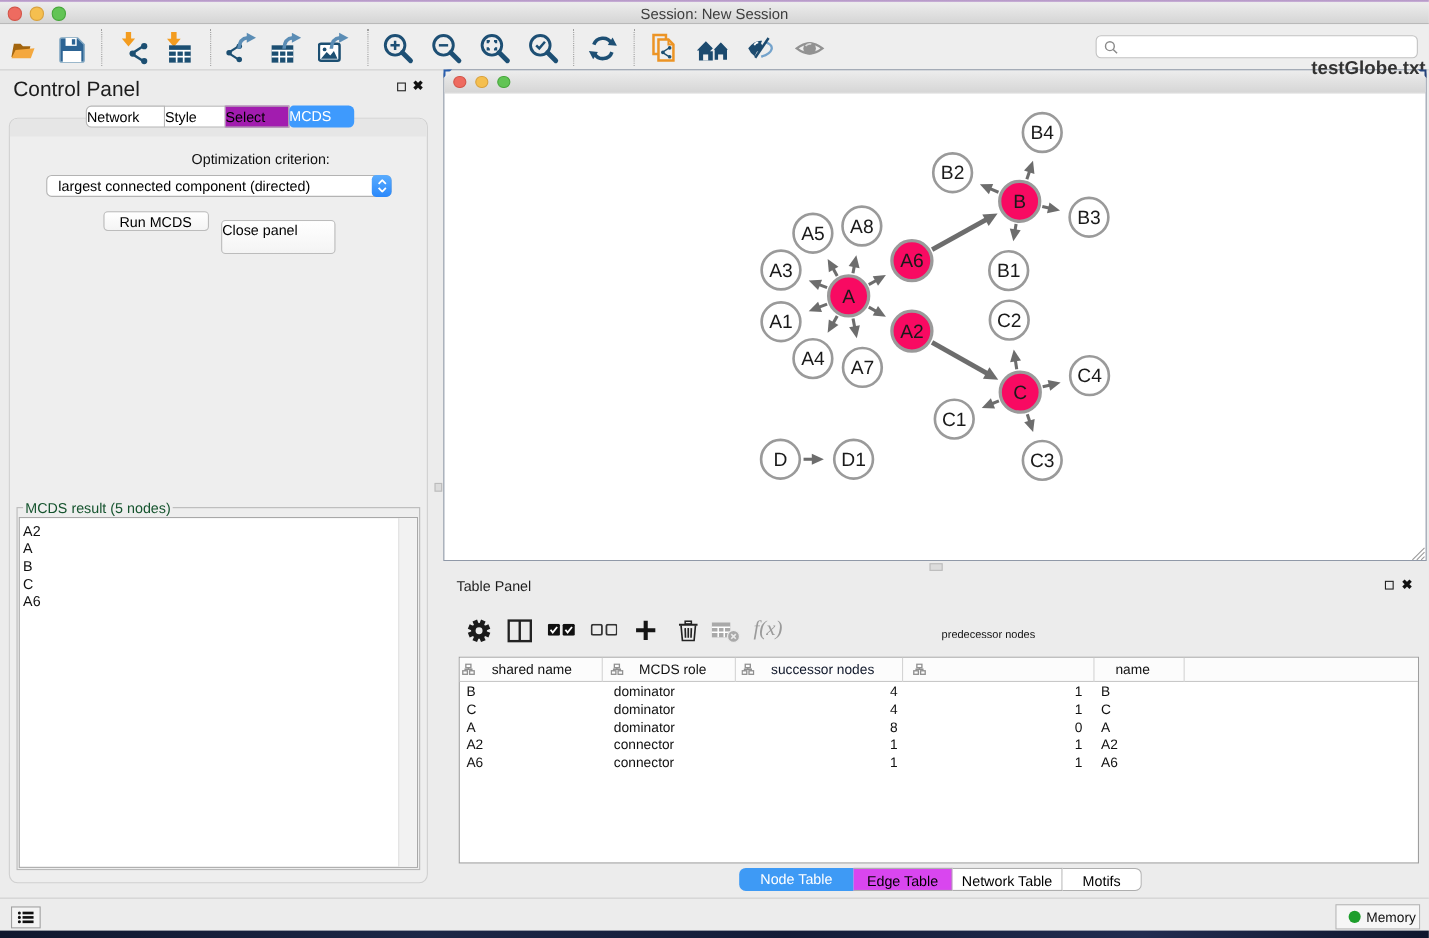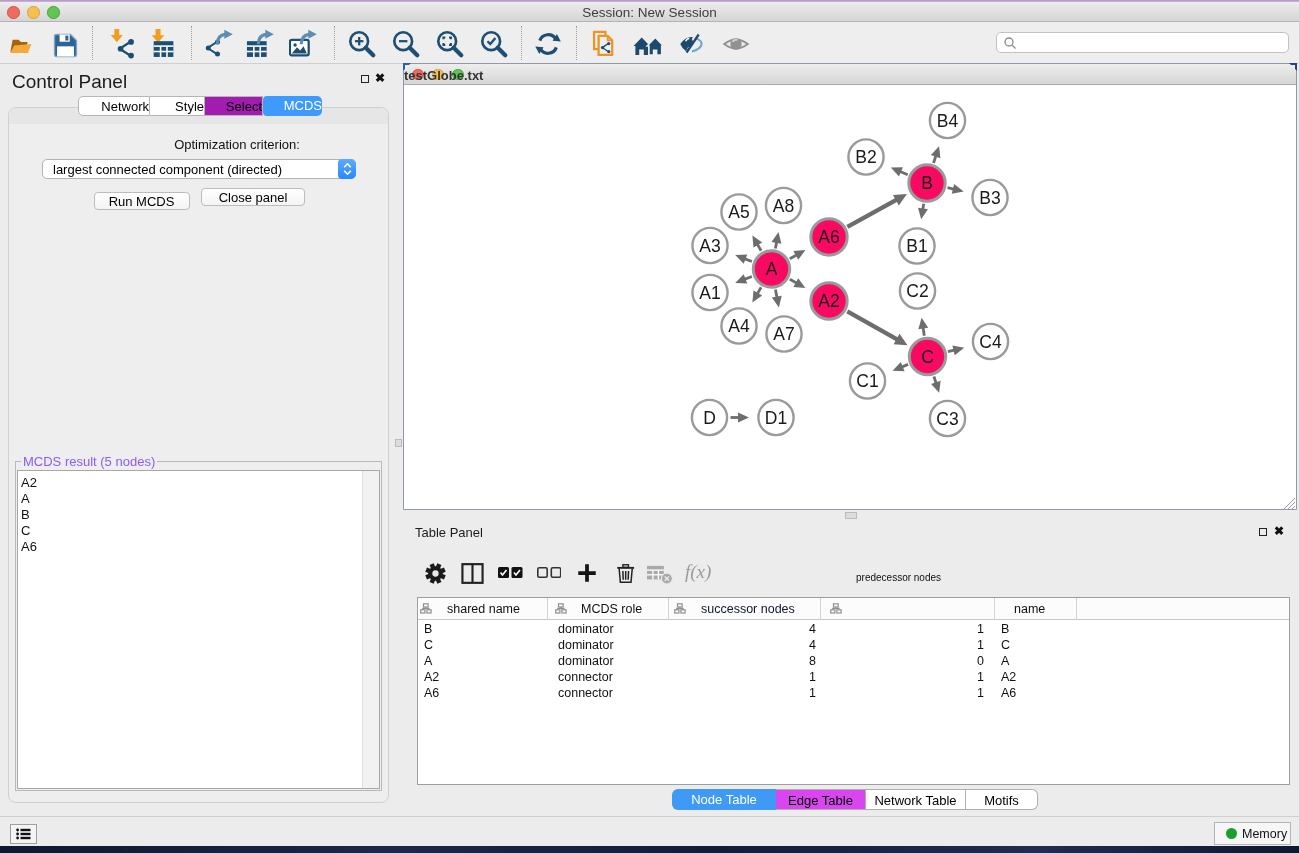--- a/index.html
+++ b/index.html
@@ -166,47 +166,47 @@
 <div class="abs" style="left:996px;top:32px;width:293px;height:21px;background:#ffffff;border:1px solid #c2c2c2;border-radius:5px"></div>
 <svg class="abs" style="left:1003px;top:36px" width="14" height="14" viewBox="0 0 14 14">
 <circle cx="6" cy="6" r="4" fill="none" stroke="#8a8a8a" stroke-width="1.3"></circle>
     <line x1="9" y1="9" x2="12.5" y2="12.5" stroke="#8a8a8a" stroke-width="1.3"></line>
   </svg>
 <div class="abs" style="left:12px;top:71px;font-size:19px;color:#1c1c1c">Control Panel</div>
 <div style="position:absolute;left:361px;top:75px;width:8px;height:8px;border:1.6px solid #222"></div>
 <div style="position:absolute;left:375px;top:71px;font-size:12px;font-weight:bold;color:#111">✖</div>
 <div class="abs" style="left:8px;top:107px;width:381px;height:696px;background:#eeeeee;border:1px solid #d0d0d0;border-radius:8px"></div>
 <div class="abs" style="left:9px;top:108px;width:379px;height:16px;background:#e6e6e6;border-radius:7px 7px 0 0"></div>
-<div class="abs" style="left:78px;top:96px;height:20px;display:flex;font-size:13px;line-height:20px;text-align:right">
+<div class="abs" style="left:78px;top:96px;height:20px;display:flex;font-size:13px;line-height:20px;text-align:left">
 <div style="width:72px;background:#fff;border:1px solid #b6b6b6;border-radius:5px 0 0 5px">Network</div>
 <div style="width:55px;background:#fff;border:1px solid #b6b6b6;border-left:none">Style</div>
 <div style="width:58px;background:#a21caf;border:1px solid #b6b6b6;border-left:none;border-radius:0 0 0 0">Select</div>
 <div style="width:59px;background:#3e9afd;color:#fff;border-radius:4px 5px 5px 4px">MCDS</div>
 </div>
 <div class="abs" style="left:20px;top:137px;width:434px;text-align:center;font-size:13px;color:#111">Optimization criterion:</div>
 <div class="abs" style="left:42px;top:159px;width:314px;height:20px;background:#fff;border:1px solid #b3b3b3;border-radius:5px;font-size:13px;line-height:19px;padding-left:10px">largest connected component (directed)</div>
 <div class="abs" style="left:338px;top:159px;width:18px;height:20px;background:linear-gradient(#5aacfe,#2a88fb);border-radius:4px 5px 5px 4px"></div>
 <svg class="abs" style="left:342.5px;top:163px" width="9" height="12" viewBox="0 0 9 12">
 <path d="M1.2 4.2 L4.5 0.8 L7.8 4.2" fill="none" stroke="#fff" stroke-width="1.6"></path>
     <path d="M1.2 7.8 L4.5 11.2 L7.8 7.8" fill="none" stroke="#fff" stroke-width="1.6"></path>
   </svg>
 <div class="abs" style="left:93.5px;top:192px;width:96px;height:18px;background:linear-gradient(#ffffff,#f4f4f4);border:1px solid #bcbcbc;border-radius:4px;font-size:13px;line-height:17px;text-align:center">Run MCDS</div>
-<div class="abs" style="left:201px;top:188px;width:104px;height:18px;background:linear-gradient(#ffffff,#f4f4f4);border:1px solid #bcbcbc;border-radius:4px;font-size:13px;line-height:17px;text-align:center">Close panel</div>
+<div class="abs" style="left:201px;top:200px;width:104px;height:31px;background:linear-gradient(#ffffff,#f4f4f4);border:1px solid #bcbcbc;border-radius:4px;font-size:13px;line-height:17px;">Close panel</div>
 <div class="abs" style="left:15px;top:461px;width:367px;height:330px;border:1px solid #b9b9b9"></div>
-<div class="abs" style="left:21px;top:454px;background:#eeeeee;font-size:13px;color:#8b5cf6;padding:0 2px">MCDS result (5 nodes)</div>
+<div class="abs" style="left:21px;top:454px;background:#eeeeee;font-size:13px;color:#14532d;padding:0 2px">MCDS result (5 nodes)</div>
 <div class="abs" style="left:17px;top:470px;width:363px;height:319px;background:#ffffff;border:1px solid #a8a8a8"></div>
 <div class="abs" style="left:362px;top:471px;width:17px;height:317px;background:#f2f2f2;border-left:1px solid #e0e0e0"></div>
 <div class="abs" style="left:21px;top:475px;font-size:13px;line-height:16px;color:#111">A2<br>A<br>B<br>C<br>A6</div>
 <div class="abs" style="left:395px;top:439px;width:7px;height:8px;background:#dcdcdc;border:1px solid #bbb"></div>
 <div class="abs" style="left:403px;top:63px;width:894px;height:447px;background:#ffffff;border:1px solid #9099a8;border-radius:5px 5px 0 0"></div>
 <div class="abs" style="left:404px;top:64px;width:892px;height:21px;background:linear-gradient(#ededed,#d6d6d6);border-bottom:1px solid #aeaeae;border-radius:4px 4px 0 0"></div>
 <div style="position:absolute;left:412.2px;top:68.7px;width:11.6px;height:11.6px;border-radius:50%;background:#ee6b60;border:1px solid #d35549;box-sizing:border-box"></div>
 <div style="position:absolute;left:432.2px;top:68.7px;width:11.6px;height:11.6px;border-radius:50%;background:#f5bf4f;border:1px solid #d9a23e;box-sizing:border-box"></div>
 <div style="position:absolute;left:452.2px;top:68.7px;width:11.6px;height:11.6px;border-radius:50%;background:#62c455;border:1px solid #47a73c;box-sizing:border-box"></div>
-<div class="abs" style="left:404px;top:68px;width:892px;text-align:left;font-size:13px;font-weight:bold;color:#333">testGlobe.txt</div>
+<div class="abs" style="left:404px;top:52px;width:892px;text-align:right;font-size:17px;font-weight:bold;color:#333">testGlobe.txt</div>
 <svg width="893" height="424" style="position:absolute;left:404px;top:85px" font-family="Liberation Sans, sans-serif">
 <line x1="357.1" y1="165.8" x2="352.5" y2="157.6" stroke="#6d6d6d" stroke-width="2.8"></line>
 <polygon points="348.4,150.5 358.2,157.5 349.5,162.5" fill="#6d6d6d"></polygon>
 <line x1="371.4" y1="163.4" x2="373.0" y2="155.1" stroke="#6d6d6d" stroke-width="2.8"></line>
 <polygon points="374.5,147.0 377.4,158.8 367.5,156.9" fill="#6d6d6d"></polygon>
 <line x1="347.9" y1="176.5" x2="338.9" y2="173.1" stroke="#6d6d6d" stroke-width="2.8"></line>
 <polygon points="331.2,170.1 343.3,169.4 339.7,178.7" fill="#6d6d6d"></polygon>
 <line x1="347.9" y1="191.5" x2="338.9" y2="194.9" stroke="#6d6d6d" stroke-width="2.8"></line>
 <polygon points="331.2,197.9 339.7,189.3 343.3,198.6" fill="#6d6d6d"></polygon>
 <line x1="357.1" y1="202.2" x2="352.5" y2="210.4" stroke="#6d6d6d" stroke-width="2.8"></line>

